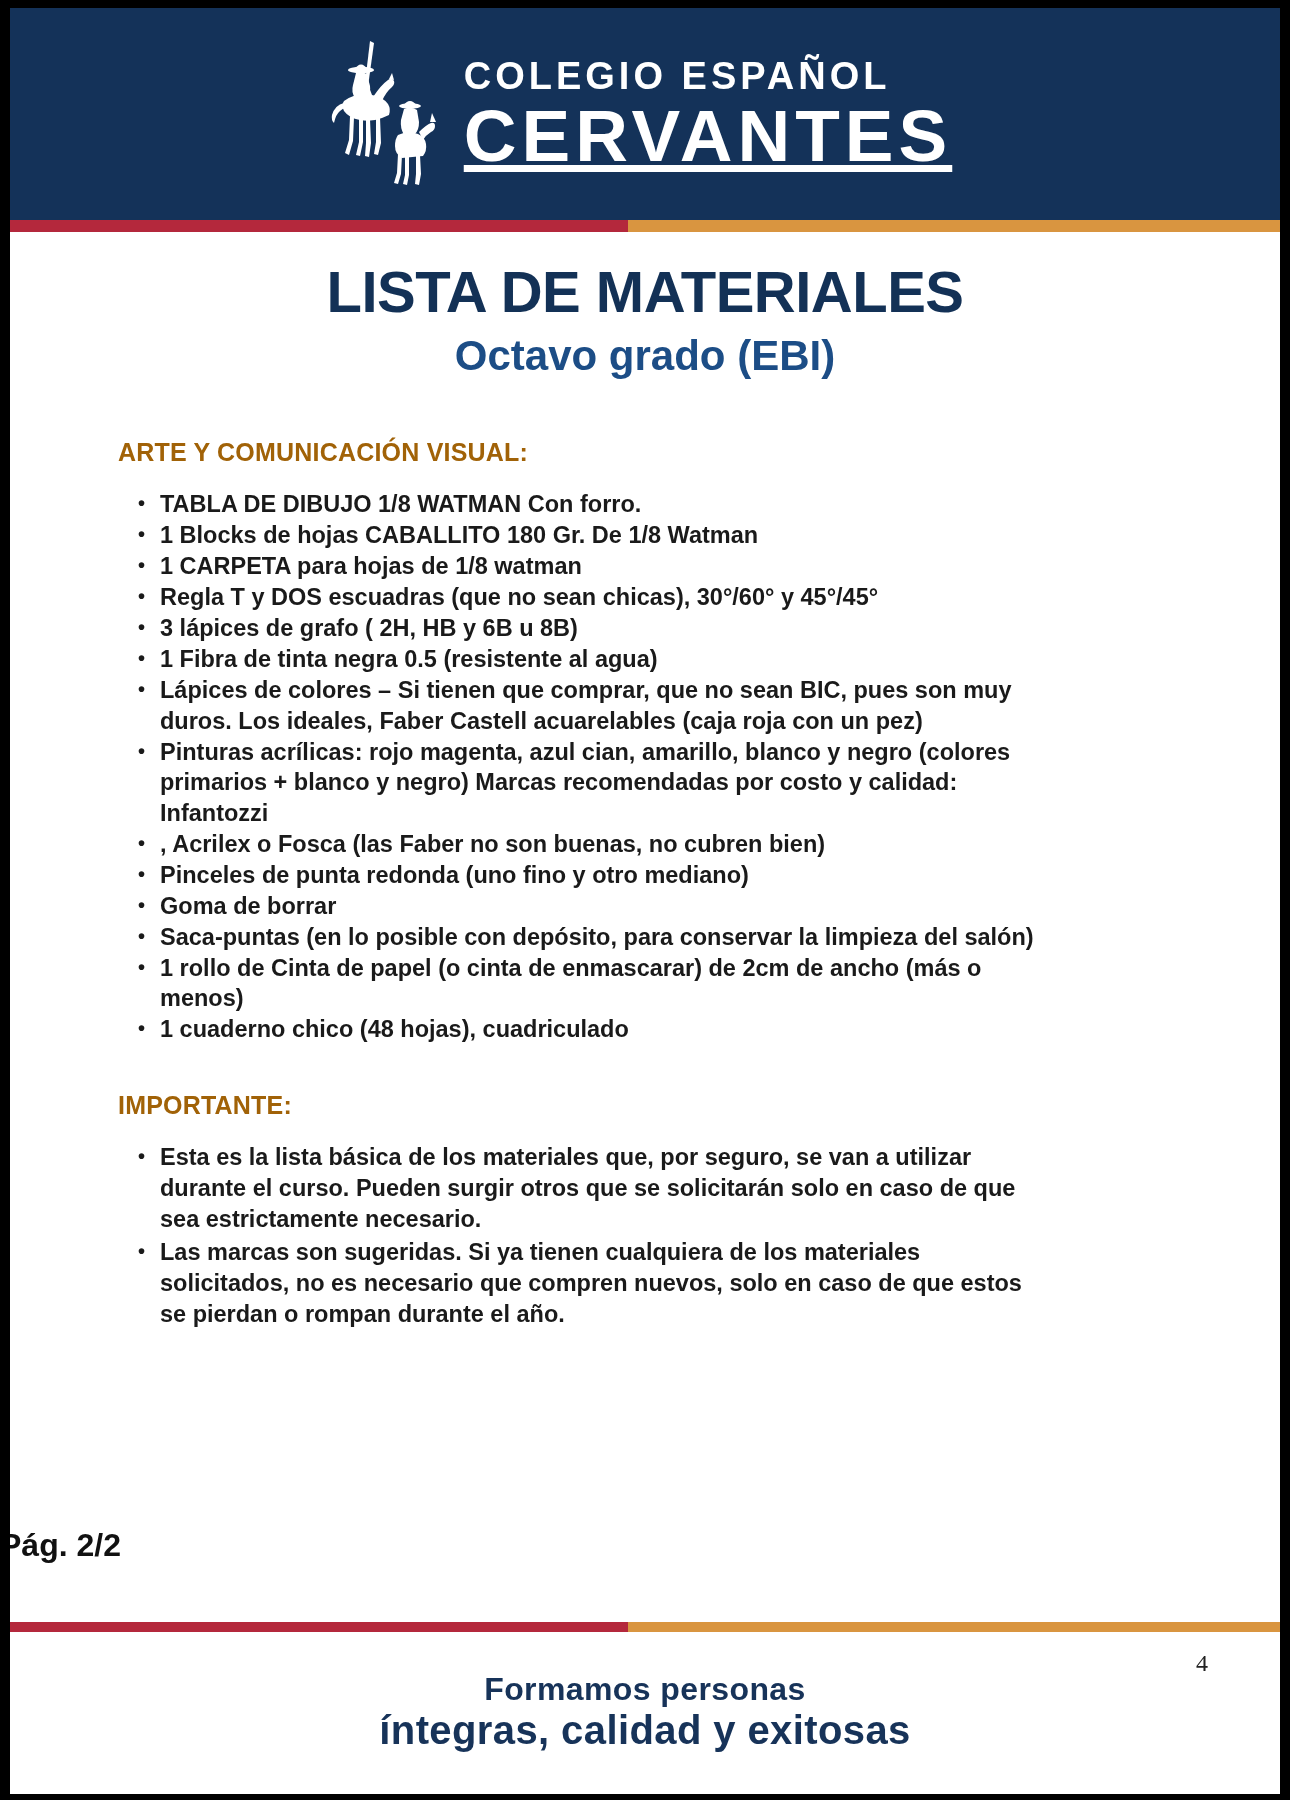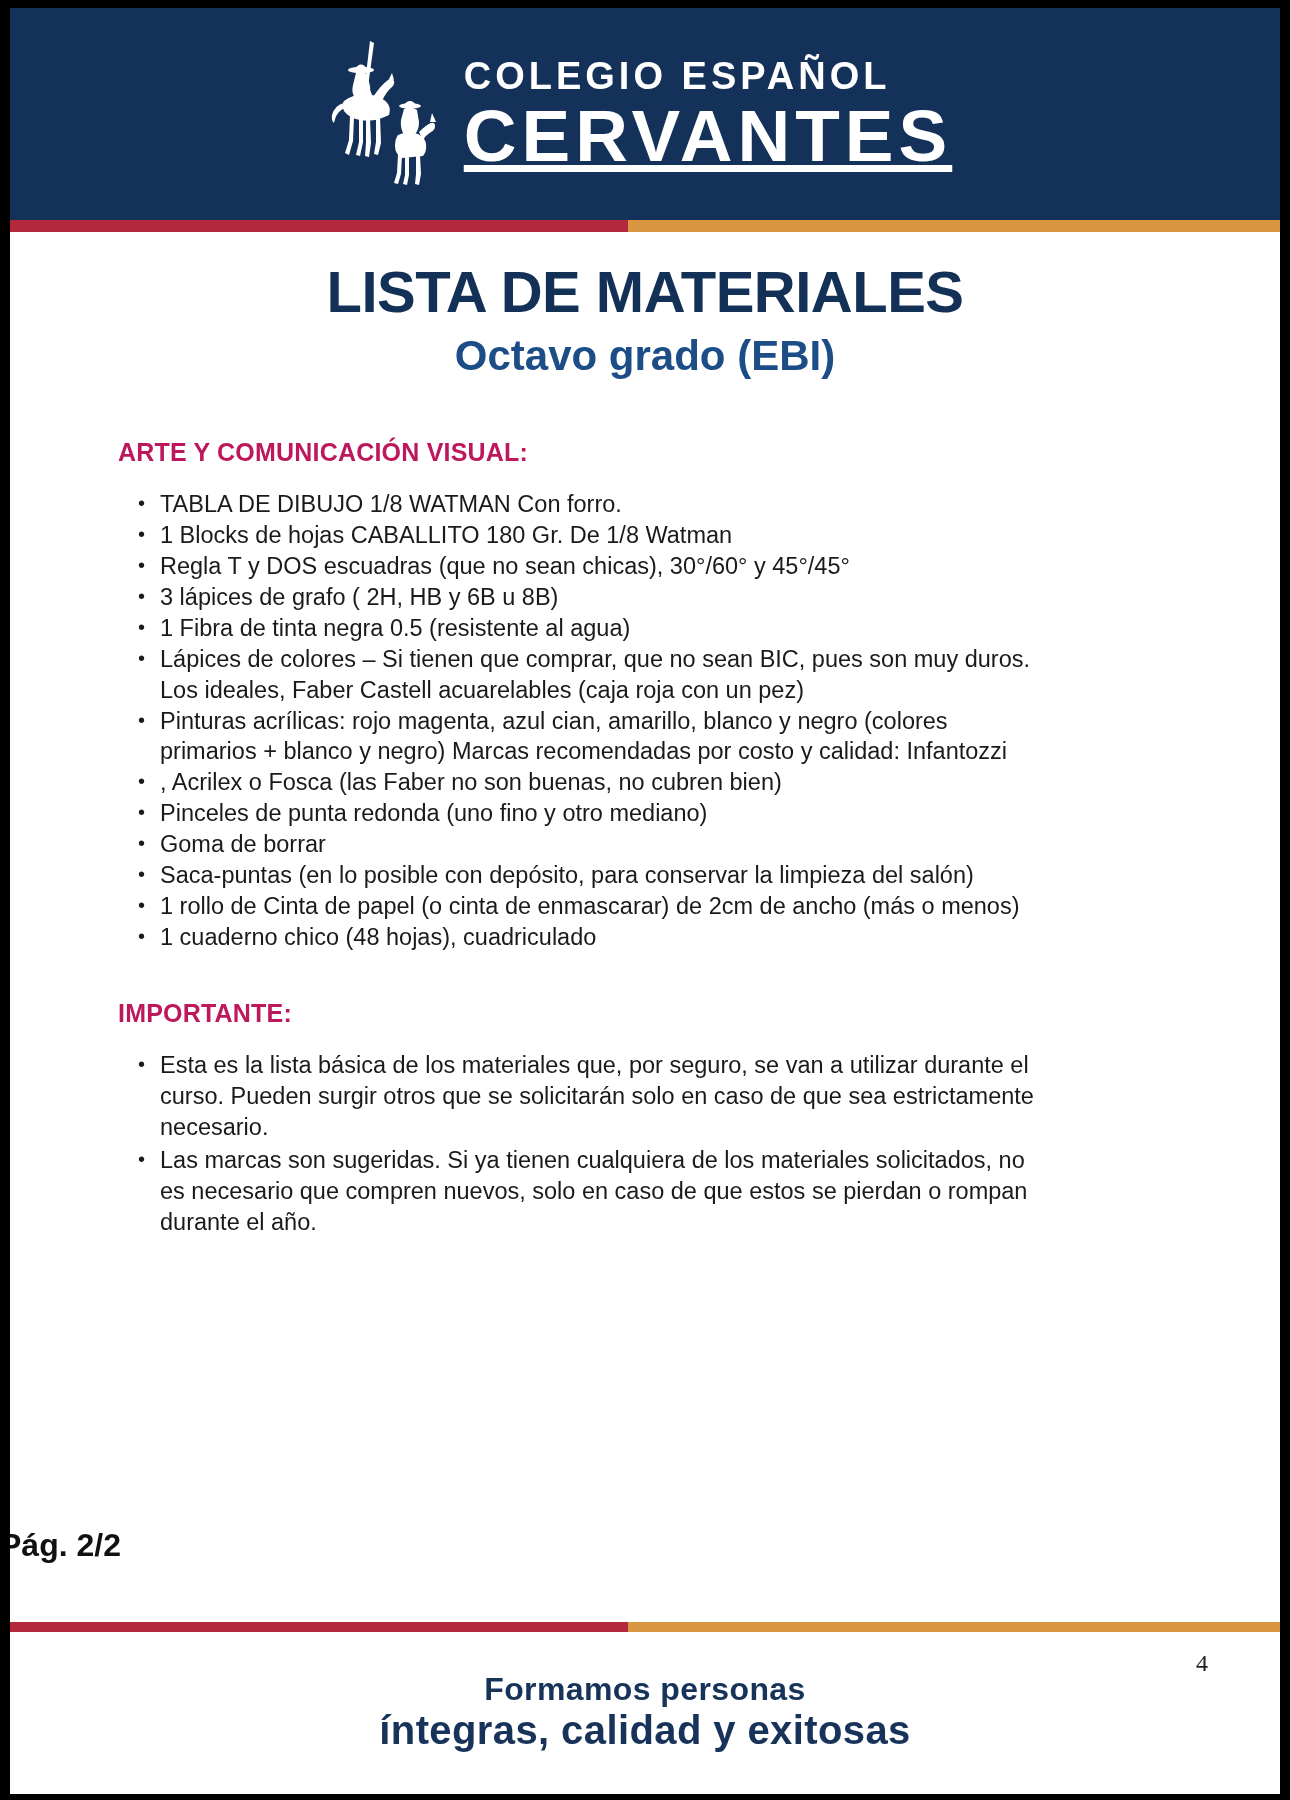--- a/index.html
+++ b/index.html
@@ -145,41 +145,42 @@
   
   .content {
     position: absolute;
     top: 438px;
     left: 118px;
     width: 918px;
   }
   .section-heading {
     font-size: 25px;
     font-weight: bold;
-    color: #be185d;
+    color: #a16207;
     letter-spacing: 0.2px;
     margin: 0 0 22px 0;
     font-family: "Liberation Sans", sans-serif;
   }
   .heading-importante {
     margin-top: 46px;
   }
   ul.mat-list {
     list-style: none;
     margin: 0;
     padding: 0;
   }
   ul.mat-list li {
     position: relative;
     padding-left: 42px;
     font-size: 23.5px;
     line-height: 30.5px;
     color: #1a1a1a;
     margin-bottom: 0.5px;
     font-family: "Liberation Sans", sans-serif;
+    font-weight: bold;
   }
   ul.mat-list li::before {
     content: "\2022";
     position: absolute;
     left: 20px;
     top: -1px;
     font-size: 20px;
     color: #1a1a1a;
   }
   ul.imp-list li {
@@ -301,20 +302,21 @@
     <div class="doc-title">LISTA DE MATERIALES</div>
     <div class="doc-subtitle">Octavo grado (EBI)</div>
   </div>
 
   <div class="content">
 
     <h2 class="section-heading">ARTE Y COMUNICACIÓN VISUAL:</h2>
     <ul class="mat-list">
       <li>TABLA DE DIBUJO 1/8 WATMAN Con forro.</li>
       <li>1 Blocks de hojas CABALLITO 180 Gr. De 1/8 Watman</li>
+      <li>1 CARPETA para hojas de 1/8 watman</li>
       <li>Regla T y DOS escuadras (que no sean chicas), 30°/60° y 45°/45°</li>
       <li>3 lápices de grafo ( 2H, HB y 6B u 8B)</li>
       <li>1 Fibra de tinta negra 0.5 (resistente al agua)</li>
       <li>Lápices de colores – Si tienen que comprar, que no sean BIC, pues son muy duros. Los ideales, Faber Castell acuarelables (caja roja con un pez)</li>
       <li>Pinturas acrílicas: rojo magenta, azul cian, amarillo, blanco y negro (colores primarios + blanco y negro) Marcas recomendadas por costo y calidad: Infantozzi</li>
       <li>, Acrilex o Fosca  (las Faber no son buenas, no cubren bien)</li>
       <li>Pinceles de punta redonda (uno fino y otro mediano)</li>
       <li>Goma de borrar</li>
       <li>Saca-puntas (en lo posible con depósito, para conservar la limpieza del salón)</li>
       <li>1 rollo de Cinta de papel (o cinta de enmascarar) de 2cm de ancho (más o menos)</li>

